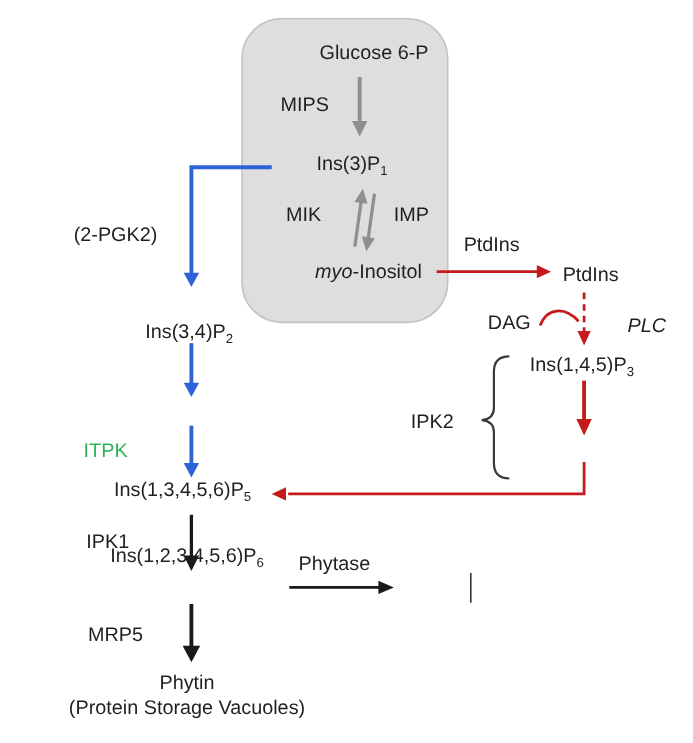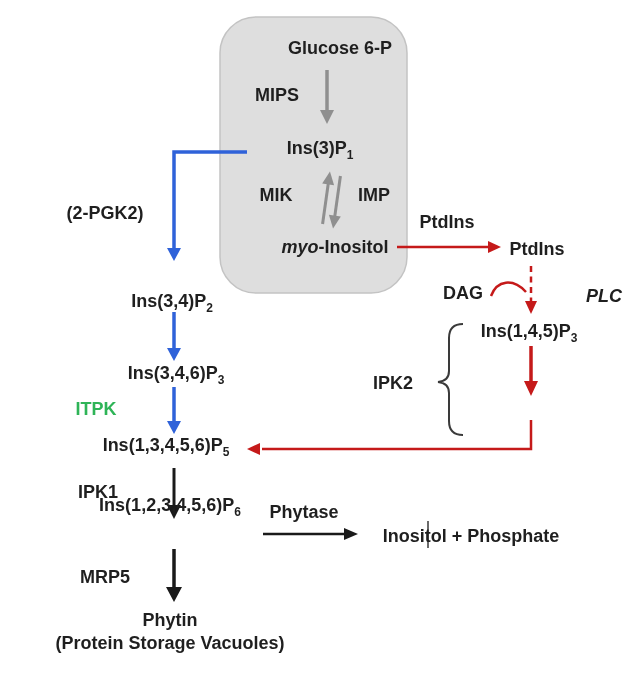--- a/index.html
+++ b/index.html
@@ -11,26 +11,25 @@
     font-family:"Liberation Sans",sans-serif;
   }
   #arrow-layer{position:absolute;left:0;top:0;width:630px;height:675px;}
   .lbl{
     position:absolute;
     transform:translate(-50%,-50%);
     font-size:18px;
     line-height:1;
     color:var(--c-text,#1f1f1f);
     white-space:nowrap;
-    font-weight:bold;
   }
   .lbl sub{font-size:12px;line-height:1;}
   .lbl i{font-style:italic;}
   .enzyme-green{color:var(--c-green,#2eb457);}
-  .italic-label{font-style:italic;margin-left:16px;}
+  .italic-label{font-style:italic;}
 </style>
 </head>
 <body>
 
 <div id="figure">
 
   <svg id="arrow-layer" viewBox="0 0 630 675" xmlns="http://www.w3.org/2000/svg">
 
     <rect x="220" y="17" width="187" height="276" rx="36" style="fill:var(--c-box_fill);stroke:var(--c-box_border);stroke-width:1.5"></rect>
 
@@ -121,30 +120,28 @@
   <span class="lbl" style="left:463px;top:293px">DAG</span>
   <span class="lbl italic-label" style="left:588px;top:296px">PLC</span>
 
   <span class="lbl" style="left:529px;top:333px"><span>Ins(1,4,5)P</span><sub>3</sub></span>
 
   <span class="lbl" style="left:393px;top:383px">IPK2</span>
 
 
   <span class="lbl" style="left:172px;top:303px"><span>Ins(3,4)P</span><sub>2</sub></span>
 
-  <span class="lbl" style="left:176px;top:375px"><span>Ins(3,4,6)P</span><sub>3</sub></span>
 
   <span class="lbl enzyme-green" style="left:96px;top:409px">ITPK</span>
 
   <span class="lbl" style="left:166px;top:447px"><span>Ins(1,3,4,5,6)P</span><sub>5</sub></span>
 
   <span class="lbl" style="left:98px;top:492px">IPK1</span>
 
   <span class="lbl" style="left:170px;top:507px"><span>Ins(1,2,3,4,5,6)P</span><sub>6</sub></span>
 
   <span class="lbl" style="left:304px;top:512px">Phytase</span>
-  <span class="lbl" style="left:471px;top:536px">Inositol + Phosphate</span>
 
   <span class="lbl" style="left:105px;top:577px">MRP5</span>
   <span class="lbl" style="left:170px;top:620px">Phytin</span>
   <span class="lbl" style="left:170px;top:643px">(Protein Storage Vacuoles)</span>
 
 </div>
 
 </body></html>

